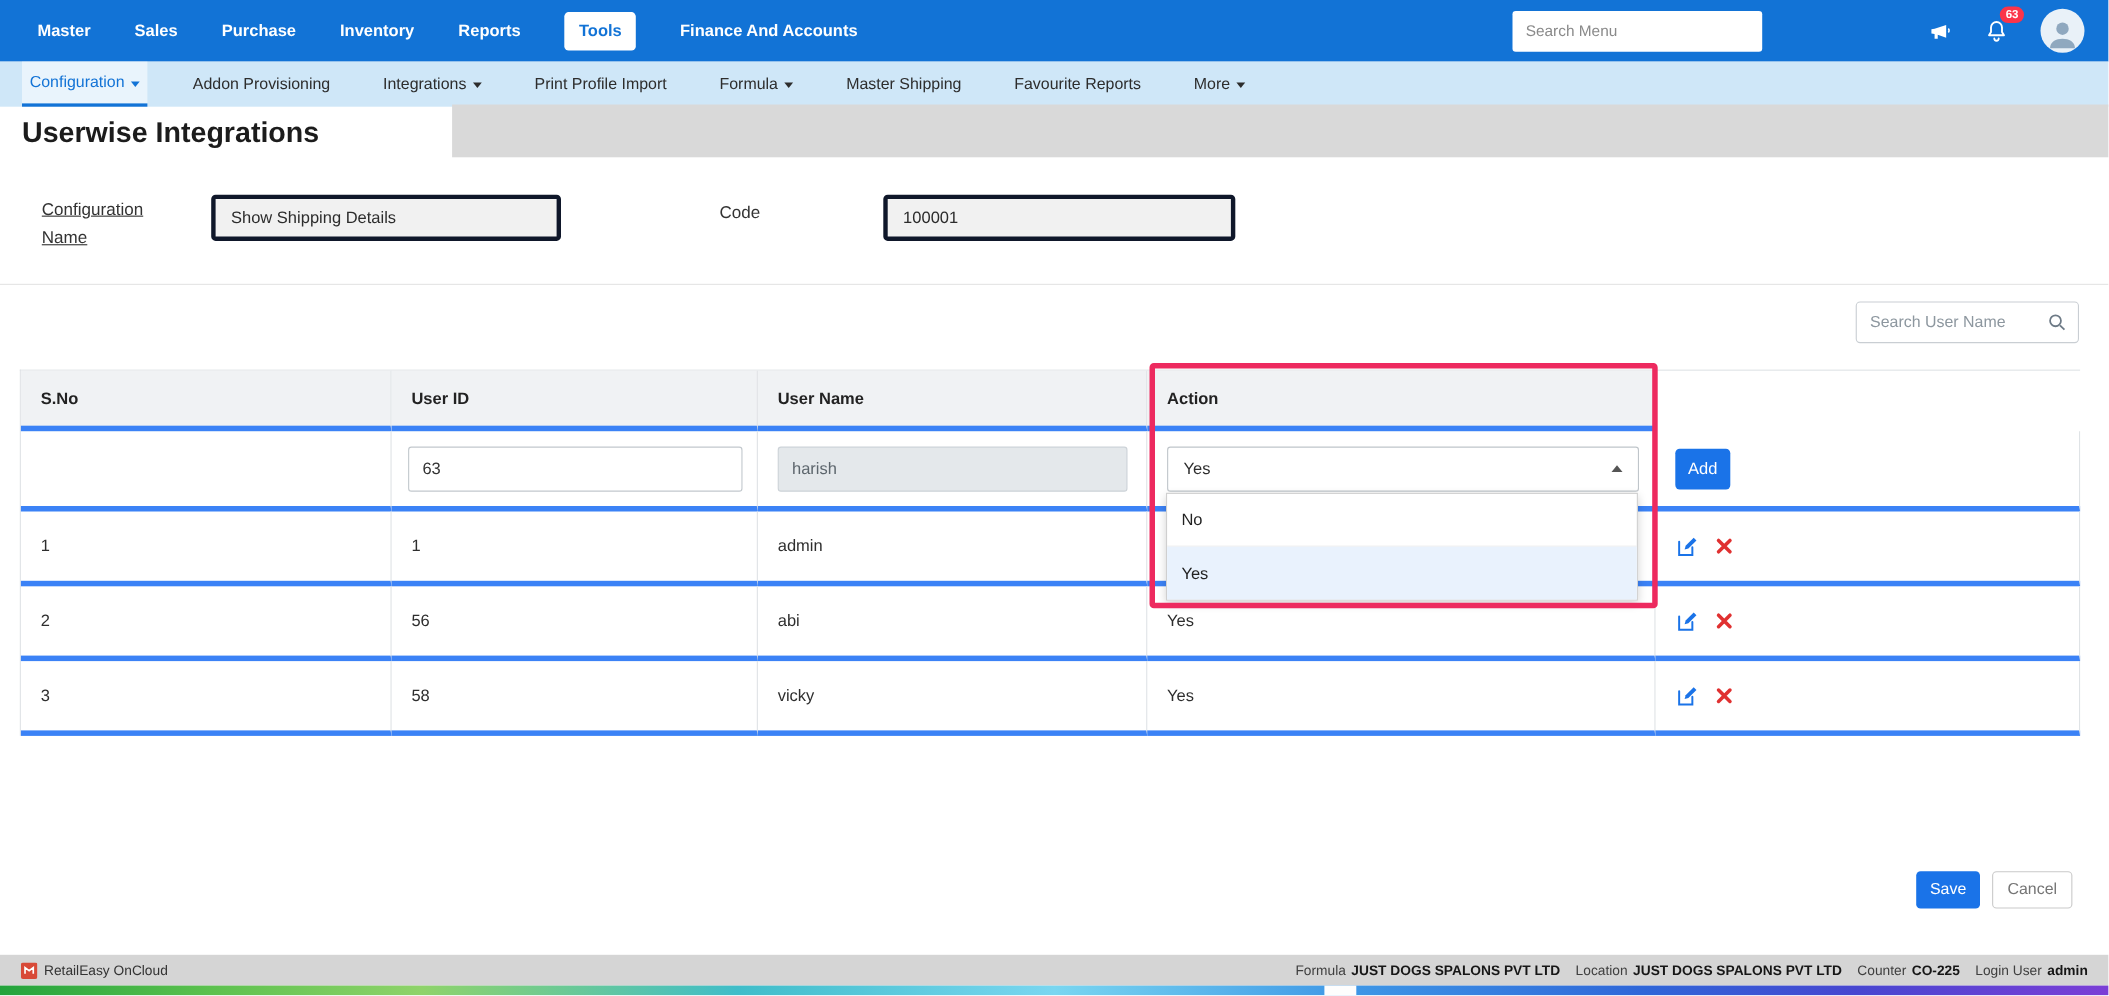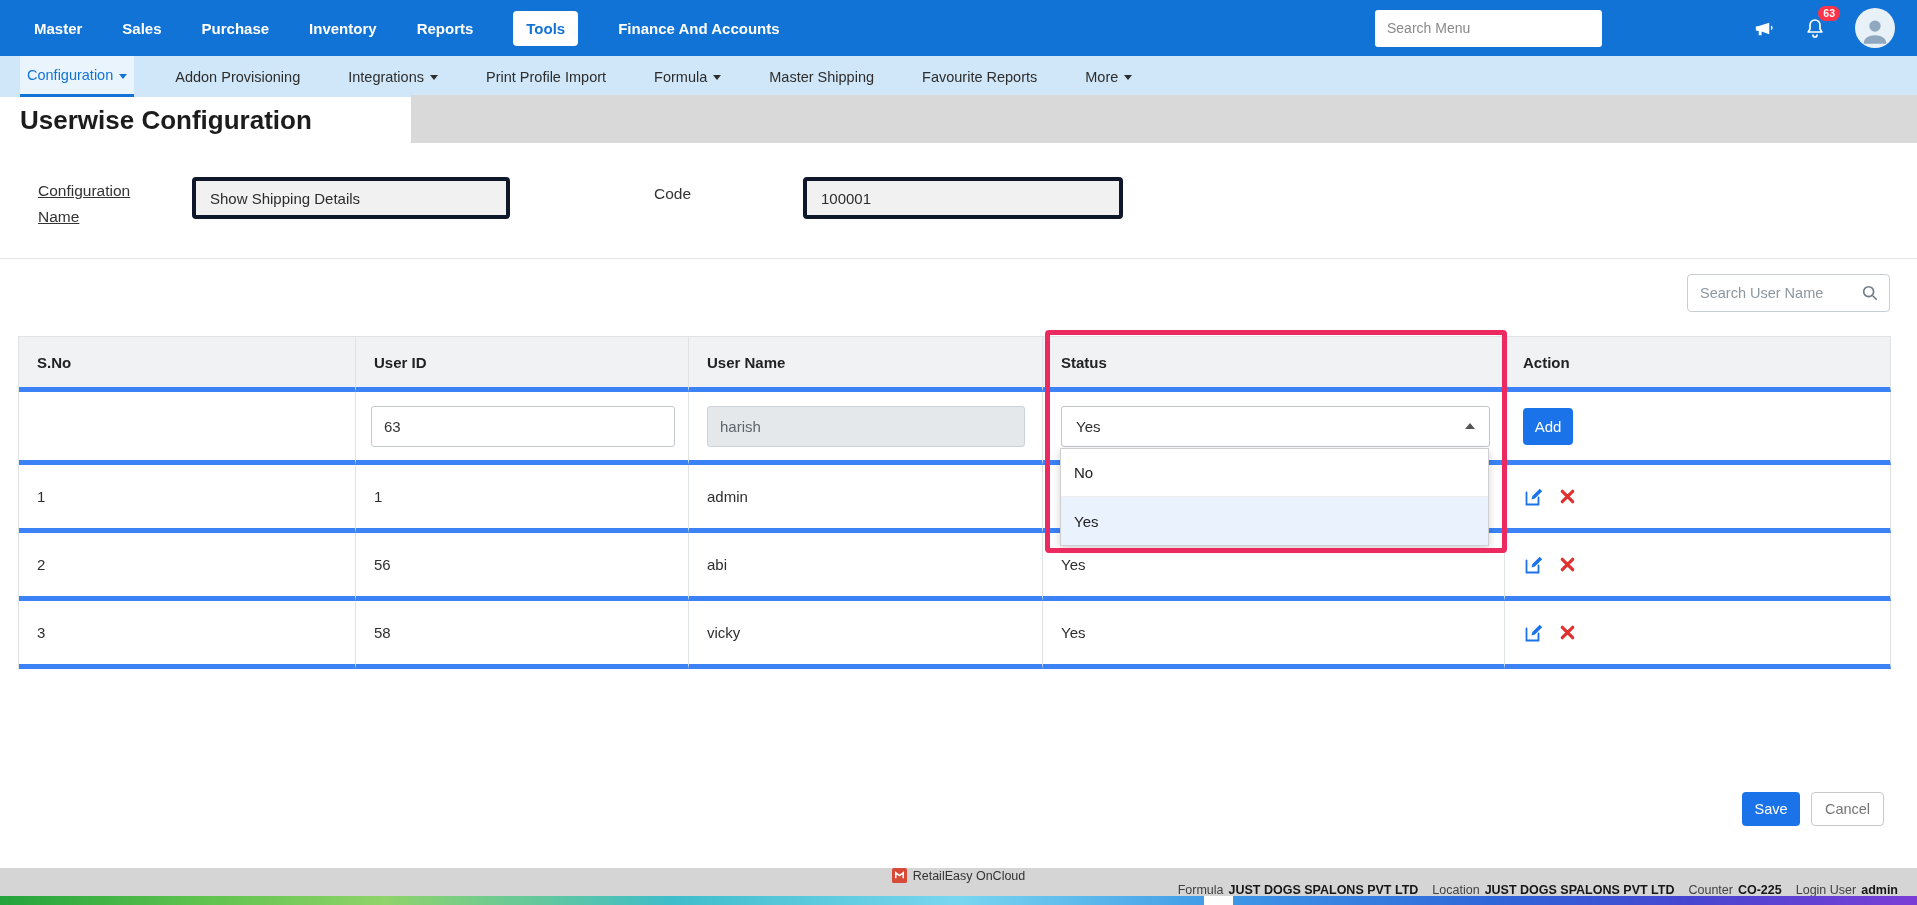--- a/index.html
+++ b/index.html
@@ -99,21 +99,21 @@
   
   .save-btn { position: absolute; left: 1742px; top: 792px; width: 58px; height: 34px;
               background: #1a73e8; color: #fff; border: none; border-radius: 4px;
               font-size: 14.5px; font-family: inherit; cursor: pointer; }
   .cancel-btn { position: absolute; left: 1811px; top: 792px; width: 73px; height: 34px;
                 background: #fff; color: #757575; border: 1px solid #c9c9c9; border-radius: 4px;
                 font-size: 14.5px; font-family: inherit; cursor: pointer; }
 
   
   .statusbar { position: absolute; left: 0; top: 868px; width: 100%; height: 28px; background: #d5d5d5;
-               display: flex; align-items: center; padding: 0 19px; font-size: 12.5px; color: #333; flex-direction: column; }
+               display: flex; align-items: center; padding: 0 19px; font-size: 12.5px; color: #333; }
   .brand { display: flex; align-items: center; gap: 6px; }
   .status-right { margin-left: auto; display: flex; align-items: center; }
   .sl { color: #3f3f3f; margin-left: 14px; margin-right: 5px; }
   .status-right .sl:first-child { margin-left: 0; }
   .sv { font-weight: 700; color: #161616; }
   .rainbow { position: absolute; left: 0; top: 896px; width: 100%; height: 9px;
              background: linear-gradient(90deg,#23a33c 0%,#5cc14e 10%,#8fd36a 20%,#3fbdc9 35%,
                          #79d6f0 50%,#3e97e6 64%,#2f66d8 78%,#4746d0 88%,#7b3ed6 100%); }
   .rainbow-notch { position: absolute; left: 1204px; top: 896px; width: 29px; height: 9px; background: #fdfdfd; }
 </style>
@@ -183,21 +183,21 @@
     <a class="subnav-item">
       <span>Favourite Reports</span>
     </a>
     <a class="subnav-item">
       <span>More</span>
       <span class="caret-down"></span>
     </a>
   </nav>
 
   <div class="title-strip"></div>
-  <h1 class="page-title">Userwise Configuration</h1>
+  <h1 class="page-title">Userwise Integrations</h1>
 
   <label class="form-label" id="config-label">Configuration Name</label>
   <div class="ro-input" id="config-input">Show Shipping Details</div>
   <label class="form-label" id="code-label">Code</label>
   <div class="ro-input" id="code-input">100001</div>
 
   <div class="divider"></div>
 
   <div class="user-search">
     <input placeholder="Search User Name" style="">
@@ -207,21 +207,20 @@
           <path d="M13 13l4.5 4.5"></path>
         </svg>
     </span>
   </div>
 
   <div class="table">
     <div class="trow thead">
       <div class="tcell">S.No</div>
       <div class="tcell">User ID</div>
       <div class="tcell">User Name</div>
-      <div class="tcell">Status</div>
       <div class="tcell">Action</div>
     </div>
 
     <div class="trow trow-input">
       <div class="tcell"></div>
       <div class="tcell" style="padding-left:15px;">
         <input id="userid-input" class="cell-input" value="63" style="">
       </div>
       <div class="tcell">
         <input id="username-input" class="cell-input" value="harish" style="">

